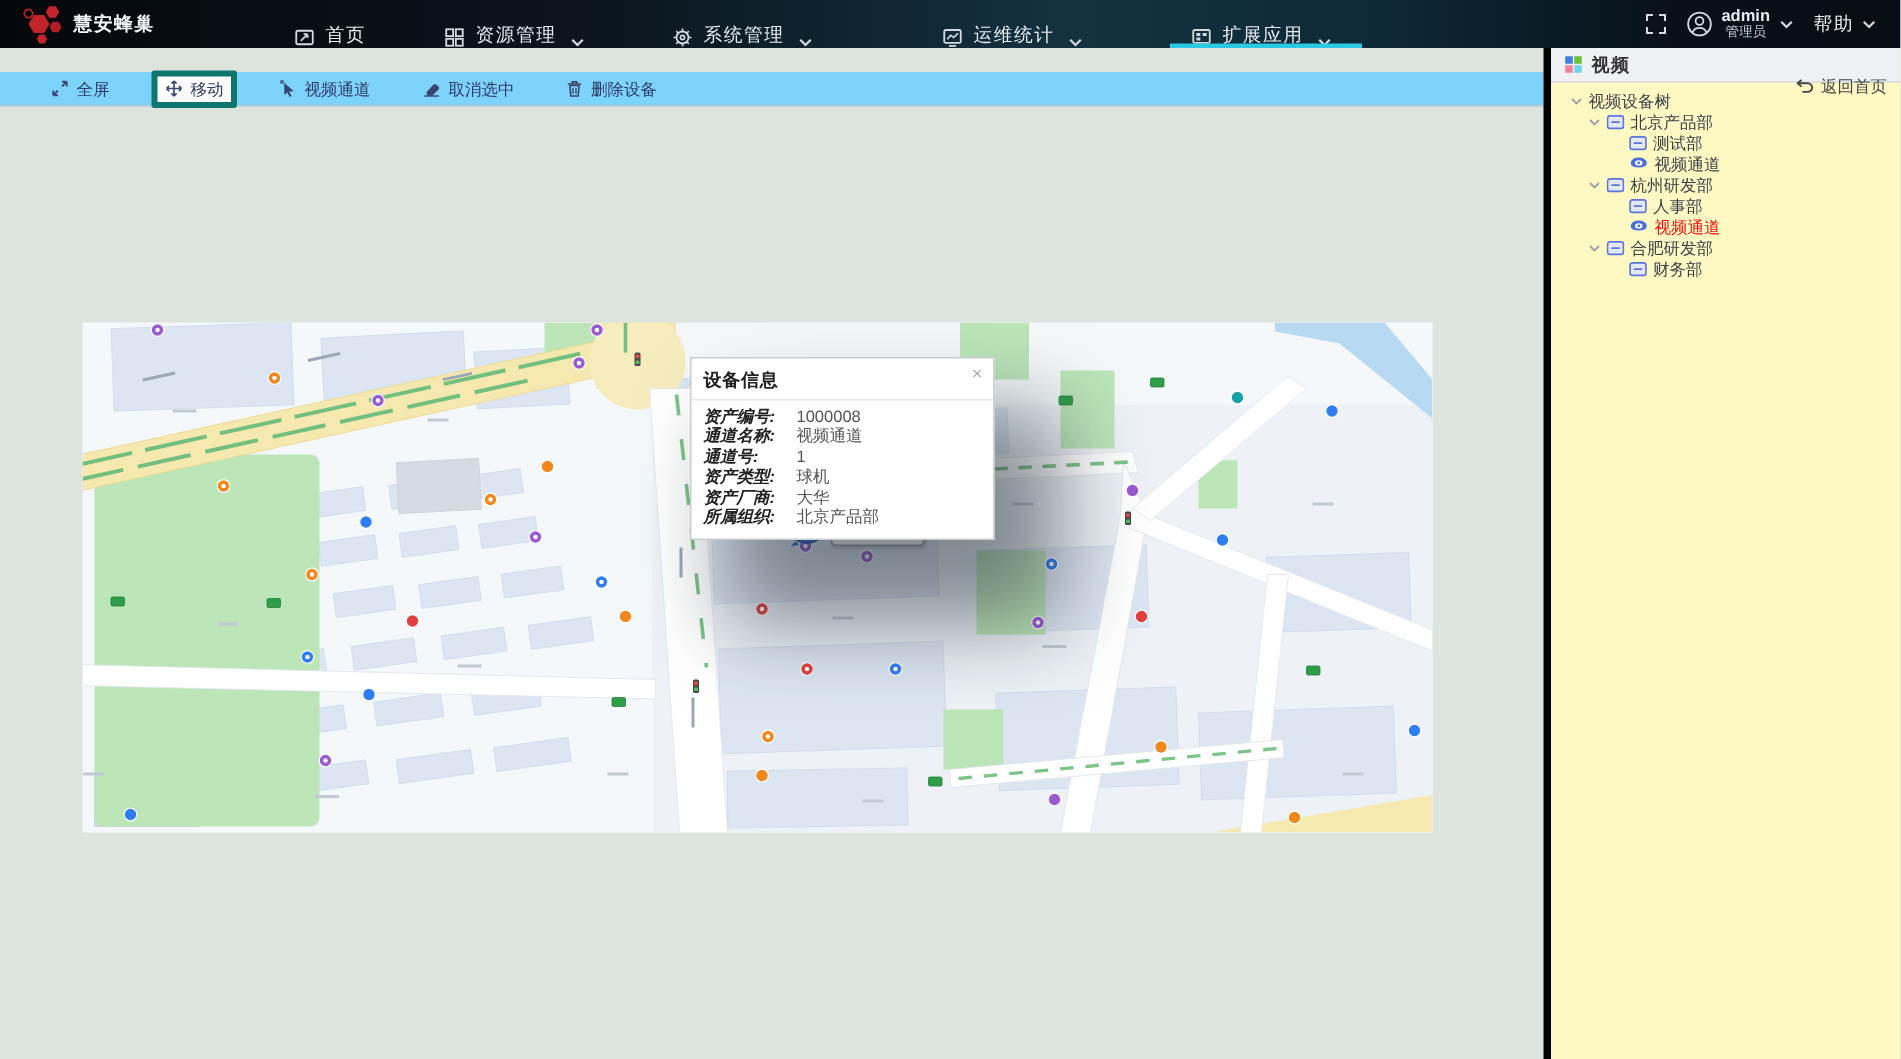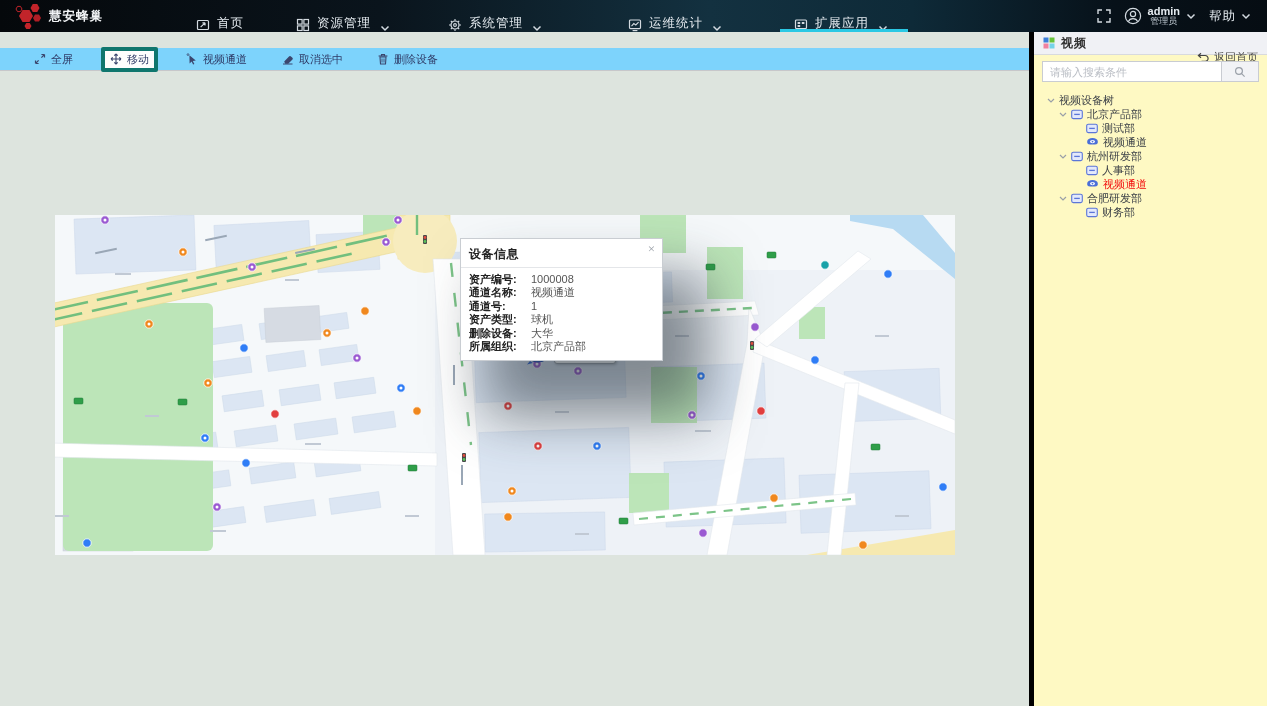--- a/index.html
+++ b/index.html
@@ -35,21 +35,21 @@
   .mapbox { position:absolute; left:55px; top:159px; width:900px; height:340px; background:#f5f8fa; overflow:hidden; cursor:grab; }
 
   
   .popup { position:absolute; left:405px; top:23px; width:203px; background:#fff; border:1px solid #c9cdd2;
     box-shadow:34px 46px 55px 10px rgba(42,52,62,.55); z-index:10; }
   .popup-head { position:relative; padding:5px 8px 4px 8px; border-bottom:1px solid #e4e6e9;font-family:Liberation Serif, serif; }
   .popup-title { font-size:12px; font-weight:bold; color:#222; letter-spacing:.5px; }
   .popup-close { position:absolute; right:7px; top:3px; font-size:13px; color:#9aa0a8; cursor:pointer; line-height:14px; }
   .popup-body { padding:5px 8px 7px 8px; }
   .popup-row { display:flex; font-size:11px; line-height:13.4px; color:#333; }
-  .popup-row .plabel { font-weight:bold; min-width:62px; color:#222; }
+  .popup-row .plabel { font-weight:bold; min-width:62px; color:#222;font-style:italic; }
   .popup-row .pvalue { color:#555; }
 
   
   .marker { position:absolute; left:470px; top:130px; display:flex; align-items:center; gap:3px; z-index:8; }
   .marker-label { background:#fff; border:1px solid #9aa0a8; border-radius:3px; font-size:11px; color:#333;
     padding:1px 8px; height:18px; line-height:15px; box-shadow:1px 1px 3px rgba(0,0,0,.25); }
 
   
   .sidebar { position:absolute; right:0; top:32px; width:238px; height:674px; background:#fef9c3; border-left:5px solid #000000; z-index:25; }
   .side-head { height:23px; display:flex; align-items:center; justify-content:space-between; padding:0 9px; border-bottom:1px solid #d8dade; background:#f0f1f5; }
@@ -436,21 +436,21 @@
           </div>
           <div class="popup-row">
             <span class="plabel">通道号:</span>
             <span class="pvalue">1</span>
           </div>
           <div class="popup-row">
             <span class="plabel">资产类型:</span>
             <span class="pvalue">球机</span>
           </div>
           <div class="popup-row">
-            <span class="plabel">删除设备:</span>
+            <span class="plabel">资产厂商:</span>
             <span class="pvalue">大华</span>
           </div>
           <div class="popup-row">
             <span class="plabel">所属组织:</span>
             <span class="pvalue">北京产品部</span>
           </div>
         </div>
       </div>
 
       <div class="marker">
@@ -478,29 +478,20 @@
         <span class="side-title">视频</span>
       </div>
       <div class="back-link">
         <svg width="13" height="11" viewBox="0 0 13 11">
           <path d="M4,1.2 L1.4,3.5 L4,5.8 M1.6,3.5 H8.2 a2.9,2.9 0 1 1 0,5.8 H4.6" fill="none" stroke="#444" stroke-width="1.2"></path>
         </svg>
         <span>返回首页</span>
       </div>
     </div>
 
-    <div class="side-search">
-      <input type="text" placeholder="请输入搜索条件" style="">
-      <div class="search-btn">
-        <svg width="12" height="12" viewBox="0 0 12 12">
-          <circle cx="5" cy="5" r="3.4" fill="none" stroke="#9aa0a8" stroke-width="1.2"></circle>
-          <line x1="7.6" y1="7.6" x2="10.6" y2="10.6" stroke="#9aa0a8" stroke-width="1.2"></line>
-        </svg>
-      </div>
-    </div>
 
 
     <div class="tree">
       <div class="tree-row lvl1">
         <span class="exp">
           <svg width="8" height="5" viewBox="0 0 8 5">
               <polyline points="1,1 4,4 7,1" fill="none" stroke="#9aa0a8" stroke-width="1.2"></polyline>
             </svg>
         </span>
         <span class="tlabel">视频设备树</span>

